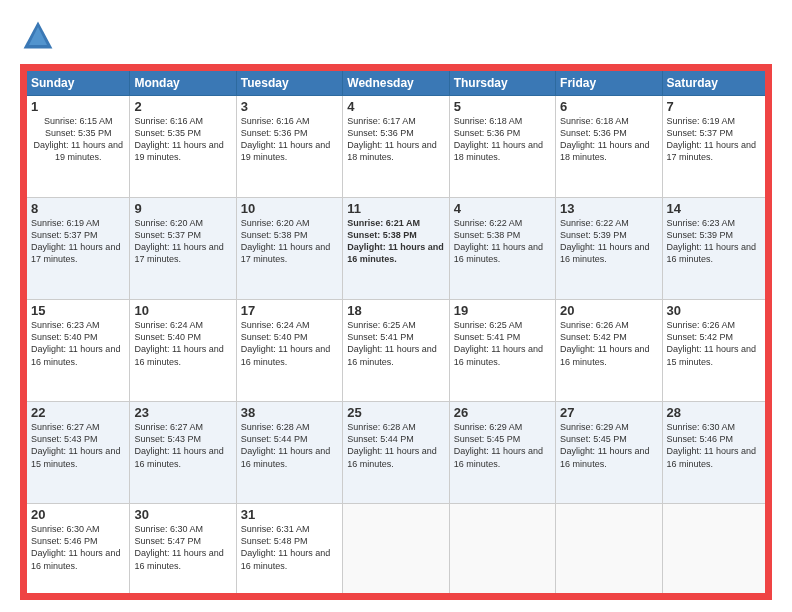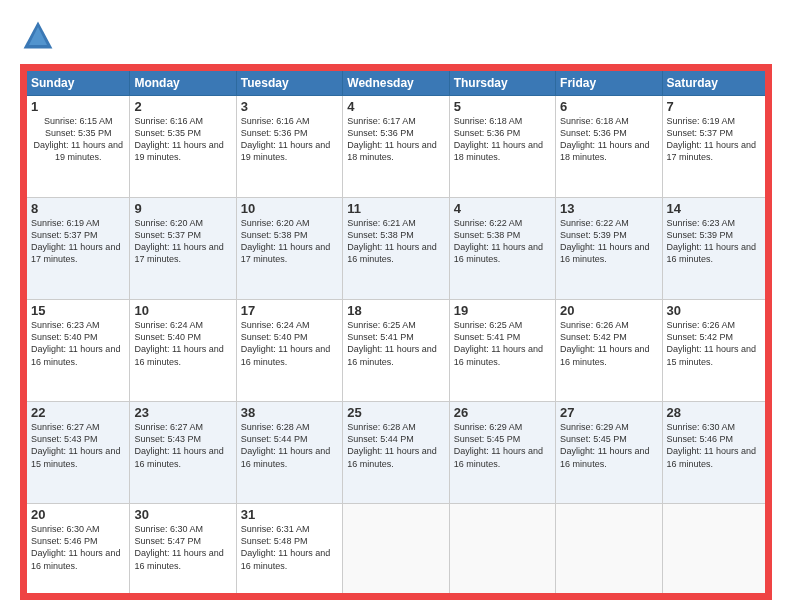--- a/index.html
+++ b/index.html
@@ -182,21 +182,21 @@
 Daylight: 11 hours and 17 minutes.</div>
           </td>
           <td>
             <span class="day-num">10</span>
             <div class="cell-text" style="white-space: pre-line;">Sunrise: 6:20 AM
 Sunset: 5:38 PM
 Daylight: 11 hours and 17 minutes.</div>
           </td>
           <td>
             <span class="day-num">11</span>
-            <div class="cell-text" style="white-space: pre-line;">Sunrise: 6:21 AM
+            <div class="cell-text" style="white-space: pre-line; font-weight: bold;">Sunrise: 6:21 AM
 Sunset: 5:38 PM
 Daylight: 11 hours and 16 minutes.</div>
           </td>
           <td>
             <span class="day-num">4</span>
             <div class="cell-text" style="white-space: pre-line;">Sunrise: 6:22 AM
 Sunset: 5:38 PM
 Daylight: 11 hours and 16 minutes.</div>
           </td>
           <td>

